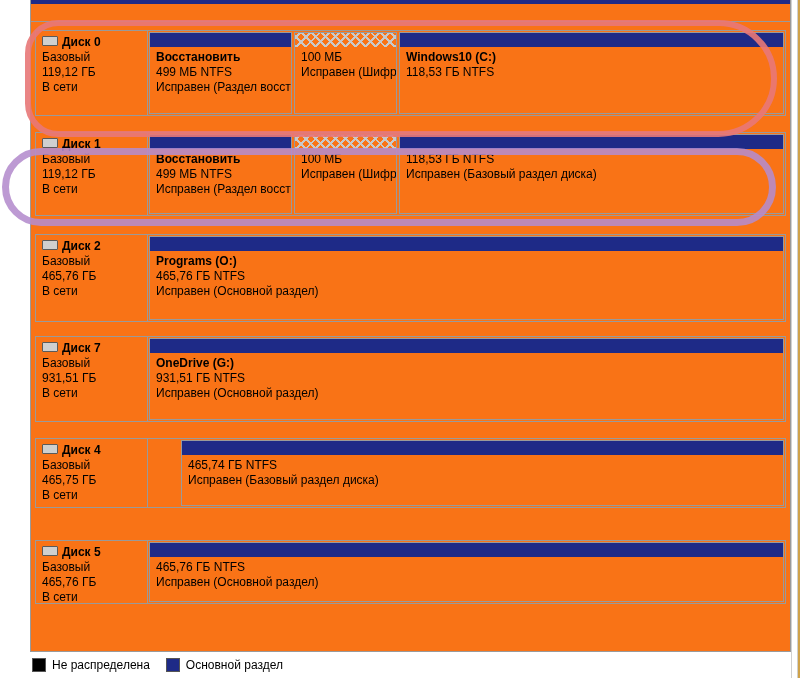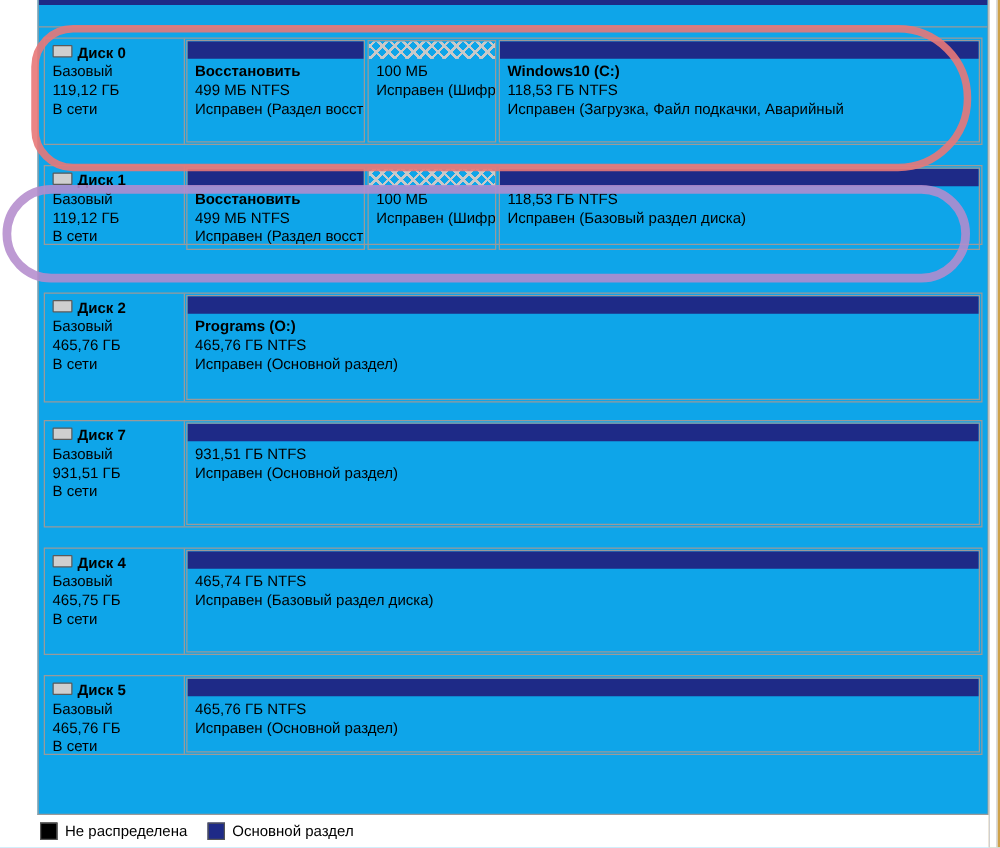--- a/index.html
+++ b/index.html
@@ -1,17 +1,17 @@
 <!DOCTYPE html>
 <html><head>
 <meta charset="utf-8">
 <style>
   html,body{margin:0;padding:0;font-family:"Segoe UI",Tahoma,sans-serif;font-size:12px;color:#000;background:#fff;}
   .viewport{width:800px;height:678px;position:relative;background:#fff;}
-  .panel{position:absolute;left:30px;top:0;right:9px;bottom:26px;border:1px solid #9a9a9a;border-top:none;background:#0ea5e9;overflow:hidden;text-decoration:underline;}
+  .panel{position:absolute;left:30px;top:0;right:9px;bottom:26px;border:1px solid #9a9a9a;border-top:none;background:#f97316;overflow:hidden;text-decoration:underline;}
   .top-edge{position:absolute;left:0;right:0;top:0;height:22px;border-bottom:1px solid #9a9a9a;border-top:4px solid #1e2a87;box-sizing:border-box;}
   .disk-row{position:absolute;left:4px;right:4px;border:1px solid #9a9a9a;display:flex;box-sizing:border-box;}
   .disk-left{width:112px;border-right:1px solid #9a9a9a;padding:4px 6px 4px 6px;box-sizing:border-box;}
   .disk-left .title{font-weight:bold;}
   .disk-left .line{line-height:15px;}
   .disk-icon{display:inline-block;width:14px;height:8px;background:#cfcfcf;border:1px solid #5a5a5a;border-radius:1px;margin-right:4px;position:relative;top:0;}
   .part-area{flex:1;display:flex;flex-direction:column;}
   .part-top{height:14px;}
   .part-body{flex:1;display:flex;}
   .part{border:1px solid #9a9a9a;margin:1px;padding:3px 6px 2px 6px;box-sizing:border-box;overflow:hidden;white-space:nowrap;}
@@ -59,27 +59,26 @@
           <div class="part" style="width:103px">
             <div class="part-top hatch" style="margin:-3px -6px 3px -6px;height:14px;"></div>
             <div class="pt"></div>
             <div>100 МБ</div>
             <div>Исправен (Шифр</div>
           </div>
           <div class="part" style="flex:1">
             <div class="part-top top-blue" style="margin:-3px -6px 3px -6px;height:14px;"></div>
             <div class="pt">Windows10  (C:)</div>
             <div>118,53 ГБ NTFS</div>
-            <div>Исправен (Загрузка, Файл подкачки, Аварийный</div>
           </div>
         </div>
       </div>
     </div>
 
-    <div class="disk-row" style="top:132px;height:64px;">
+    <div class="disk-row" style="top:132px;height:84px;">
       <div class="disk-left">
         <div class="title line"><span class="disk-icon"></span><span>Диск 1</span></div>
         <div class="line">Базовый</div>
         <div class="line">119,12 ГБ</div>
         <div class="line">В сети</div>
       </div>
       <div class="part-area">
         <div class="part-body">
           <div class="part" style="width:143px">
             <div class="part-top top-blue" style="margin:-3px -6px 3px -6px;height:14px;"></div>
@@ -125,28 +124,29 @@
       <div class="disk-left">
         <div class="title line"><span class="disk-icon"></span><span>Диск 7</span></div>
         <div class="line">Базовый</div>
         <div class="line">931,51 ГБ</div>
         <div class="line">В сети</div>
       </div>
       <div class="part-area">
           <div class="part-body">
         <div class="part" style="flex:1">
           <div class="part-top top-blue" style="margin:-3px -6px 3px -6px;height:14px;"></div>
+          <div class="pt">OneDrive  (G:)</div>
           <div>931,51 ГБ NTFS</div>
           <div>Исправен (Основной раздел)</div>
         </div>
       </div>
         </div>
     </div>
 
-    <div class="disk-row" style="top:438px;height:86px;">
+    <div class="disk-row" style="top:438px;height:70px;gap:32px;">
       <div class="disk-left">
         <div class="title line"><span class="disk-icon"></span><span>Диск 4</span></div>
         <div class="line">Базовый</div>
         <div class="line">465,75 ГБ</div>
         <div class="line">В сети</div>
       </div>
       <div class="part-area">
           <div class="part-body">
         <div class="part" style="flex:1">
           <div class="part-top top-blue" style="margin:-3px -6px 3px -6px;height:14px;"></div>

